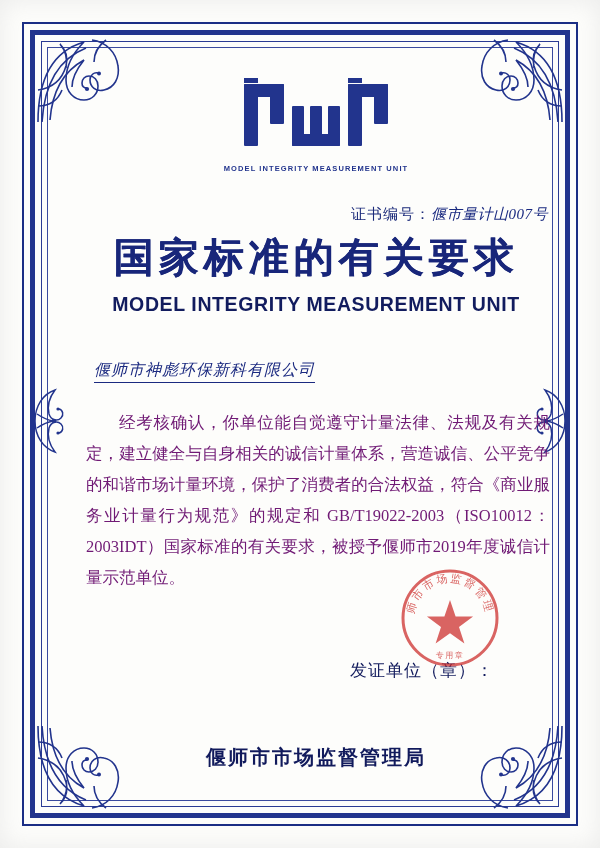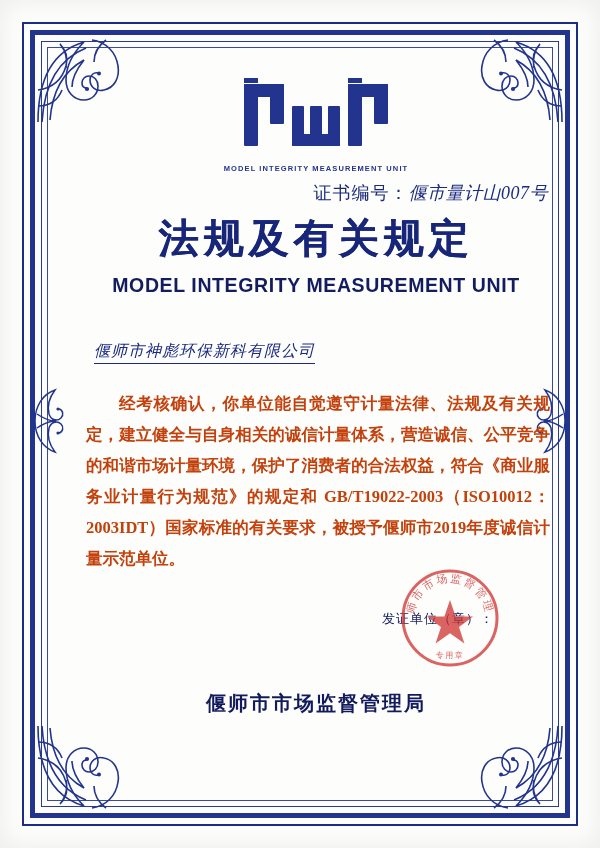--- a/index.html
+++ b/index.html
@@ -93,24 +93,24 @@
     margin-top: 8px;
     font-size: 7.5px;
     letter-spacing: 1.1px;
     color: #22348d;
     font-weight: bold;
     font-family: "Liberation Sans", sans-serif;
   }
 
   
   .cert-no-row {
-    margin-top: 8px;
+    margin-top: 32px;
     text-align: right;
     padding-right: 8px;
-    font-size: 18px;
+    font-size: 15px;
     color: #1b2a7a;
     white-space: nowrap;
   }
   .cert-no-label {
     font-family: "Liberation Sans", sans-serif;
     letter-spacing: 1px;
   }
   .cert-no-value {
     font-family: "Liberation Serif", serif;
     font-style: italic;
@@ -155,34 +155,33 @@
   }
 
   
   .body-text {
     margin-top: 24px;
     margin-left: 10px;
     margin-right: 6px;
     font-family: "Liberation Serif", serif;
     font-size: 16.5px;
     line-height: 31px;
-    color: #c2410c;
+    color: #701a75;
     text-align: justify;
     text-justify: inter-ideograph;
     text-indent: 33px;
-    font-weight: bold;
   }
 
   
   .issuer-row {
-    margin-top: 36px;
+    margin-top: 66px;
     text-align: right;
     padding-right: 62px;
     font-family: "Liberation Serif", serif;
-    font-size: 13px;
+    font-size: 17px;
     color: #111a5c;
     letter-spacing: 1px;
   }
 
   .org-row {
     margin-top: 62px;
     text-align: center;
     font-family: "Liberation Serif", serif;
     font-weight: bold;
     font-size: 20px;
@@ -317,21 +316,21 @@
       </div>
       <div class="logo-caption">MODEL INTEGRITY MEASUREMENT UNIT</div>
     </div>
 
     
     <div class="cert-no-row">
       <span class="cert-no-label">证书编号：</span><span class="cert-no-value">偃市量计山007号</span>
     </div>
 
     
-    <div class="title-cn">法规及有关规定</div>
+    <div class="title-cn">国家标准的有关要求</div>
     <div class="title-en">MODEL INTEGRITY MEASUREMENT UNIT</div>
 
     
     <div class="recipient">偃师市神彪环保新科有限公司</div>
 
     
     <div class="body-text">经考核确认，你单位能自觉遵守计量法律、法规及有关规定，建立健全与自身相关的诚信计量体系，营造诚信、公平竞争的和谐市场计量环境，保护了消费者的合法权益，符合《商业服务业计量行为规范》的规定和 GB/T19022-2003（ISO10012：2003IDT）国家标准的有关要求，被授予偃师市2019年度诚信计量示范单位。</div>
 
     
     <div class="issuer-row">发证单位（章）：</div>

